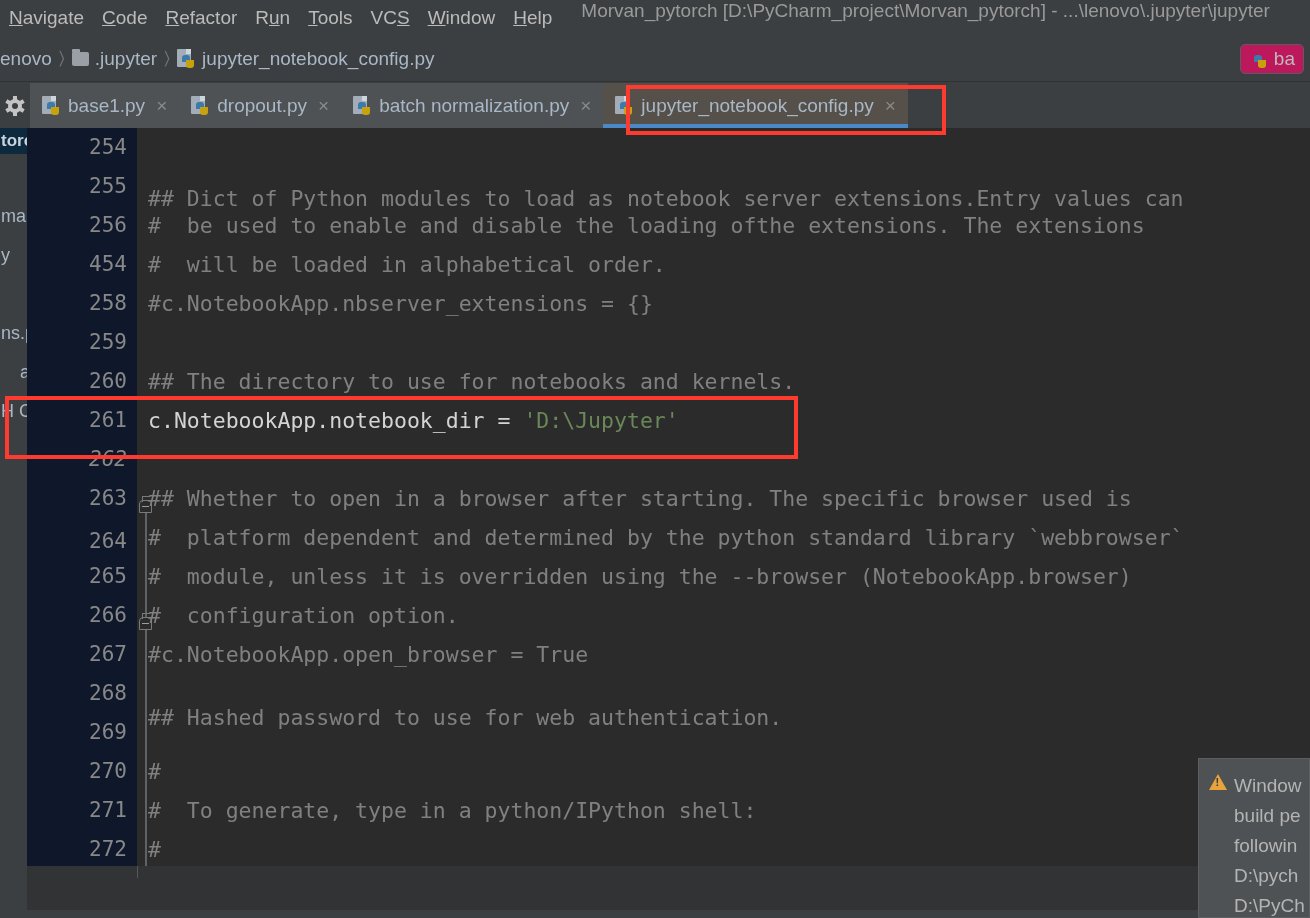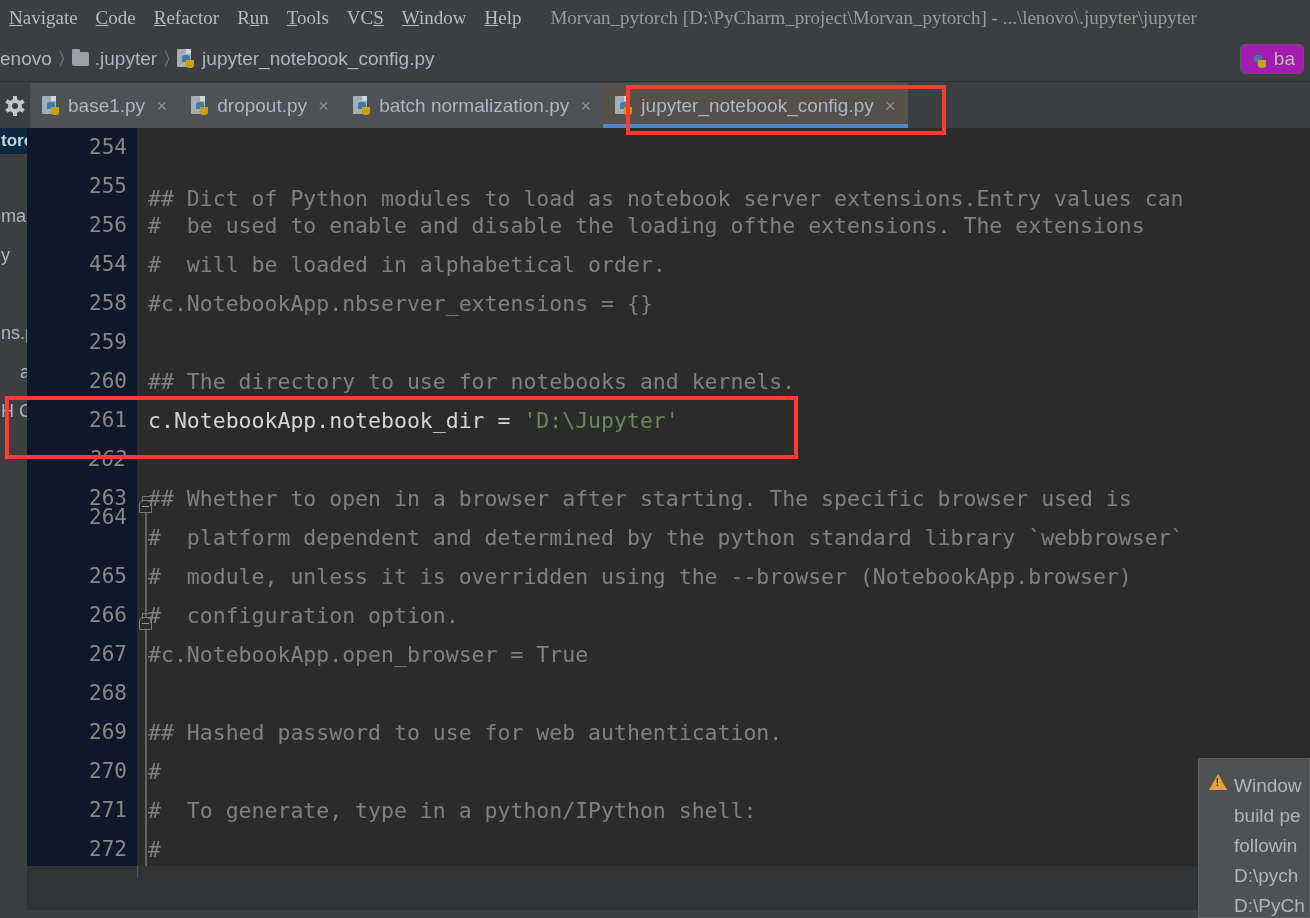--- a/index.html
+++ b/index.html
@@ -7,21 +7,21 @@
     width: 1310px; height: 918px;
     background: #3c3f41;
     font-family: "Liberation Sans", sans-serif;
     overflow: hidden;
   }
   #root { position: relative; width: 1310px; height: 918px; }
 
   
   .menubar {
     position: absolute; left: 0; top: 0; width: 1310px; height: 36px;
-    background: #3c3f41; display: flex; align-items: center; font-family: Liberation Serif, serif;
+    background: #3c3f41; display: flex; 
   }
   .menu-item {
     color: #bbbbbb; font-size: 19px; padding: 0 9px; white-space: nowrap;
     line-height: 36px;
   }
   .menu-item .u { text-decoration: underline; }
   .window-title {
     color: #9a9a9a; font-size: 19px; margin-left: 20px; white-space: nowrap;
     overflow: hidden;
   }
@@ -40,21 +40,21 @@
     margin-right: 6px; position: relative; display: inline-block;
   }
   .folder-ico::before {
     content: ""; position: absolute; left: 0; top: -3px; width: 8px; height: 3px;
     background: #9aa0a6; border-radius: 1px 1px 0 0;
   }
   .runconfig {
     position: absolute; right: 6px; top: 8px; height: 30px;
     display: flex; align-items: center; gap: 7px;
     border: 1px solid #5a5d5f; border-radius: 5px; padding: 0 8px;
-    color: #bbbbbb; font-size: 19px; background: #a21caf; overflow: hidden;
+    color: #bbbbbb; font-size: 19px; background: #be185d; overflow: hidden;
     max-width: 70px;
   }
 
   
   .tabbar {
     position: absolute; left: 0; top: 83px; width: 1310px; height: 45px;
     background: #3c3f41; display: flex; align-items: stretch;
   }
   .gear-wrap {
     width: 30px; display: flex; align-items: center; justify-content: center;
@@ -354,21 +354,21 @@
         <div class="linenum" style="top: 0px;">254</div>
         <div class="linenum" style="top: 39px;">255</div>
         <div class="linenum" style="top: 78px;">256</div>
         <div class="linenum" style="top: 117px;">454</div>
         <div class="linenum" style="top: 156px;">258</div>
         <div class="linenum" style="top: 195px;">259</div>
         <div class="linenum" style="top: 234px;">260</div>
         <div class="linenum" style="top: 273px;">261</div>
         <div class="linenum" style="top: 312px; font-style: italic;">262</div>
         <div class="linenum" style="top: 351px;">263</div>
-        <div class="linenum" style="top: 370px;">264</div>
+        <div class="linenum" style="top: 394px;">264</div>
         <div class="linenum" style="top: 429px;">265</div>
         <div class="linenum" style="top: 468px;">266</div>
         <div class="linenum" style="top: 507px;">267</div>
         <div class="linenum" style="top: 546px;">268</div>
         <div class="linenum" style="top: 585px;">269</div>
         <div class="linenum" style="top: 624px;">270</div>
         <div class="linenum" style="top: 663px;">271</div>
         <div class="linenum" style="top: 702px;">272</div>
       </div>
   </div>
@@ -390,21 +390,21 @@
         <div class="codeline" style="top: 195px;"></div>
         <div class="codeline" style="top: 234px;"><span class="c-comment">## The directory to use for notebooks and kernels.</span></div>
         <div class="codeline" style="top: 273px;"><span class="c-code">c.NotebookApp.notebook_dir = </span><span class="c-string">'D:\Jupyter'</span></div>
         <div class="codeline" style="top: 312px;"></div>
         <div class="codeline" style="top: 351px;"><span class="c-comment">## Whether to open in a browser after starting. The specific browser used is</span></div>
         <div class="codeline" style="top: 390px;"><span class="c-comment">#  platform dependent and determined by the python standard library `webbrowser`</span></div>
         <div class="codeline" style="top: 429px;"><span class="c-comment">#  module, unless it is overridden using the --browser (NotebookApp.browser)</span></div>
         <div class="codeline" style="top: 468px;"><span class="c-comment">#  configuration option.</span></div>
         <div class="codeline" style="top: 507px;"><span class="c-comment">#c.NotebookApp.open_browser = True</span></div>
         <div class="codeline" style="top: 546px;"></div>
-        <div class="codeline" style="top: 585px;"><span class="c-comment">## Hashed password to use for web authentication.</span></div>
+        <div class="codeline" style="top: 570px;"><span class="c-comment">## Hashed password to use for web authentication.</span></div>
         <div class="codeline" style="top: 624px;"><span class="c-comment">#</span></div>
         <div class="codeline" style="top: 663px;"><span class="c-comment">#  To generate, type in a python/IPython shell:</span></div>
         <div class="codeline" style="top: 702px;"><span class="c-comment">#</span></div>
       </div>
   </div>
 
   <div class="pane-top-strip"></div>
   <div class="pane-divider-v"></div>
   <div class="bottom-pane"></div>
   <div class="bottom-side"></div>

